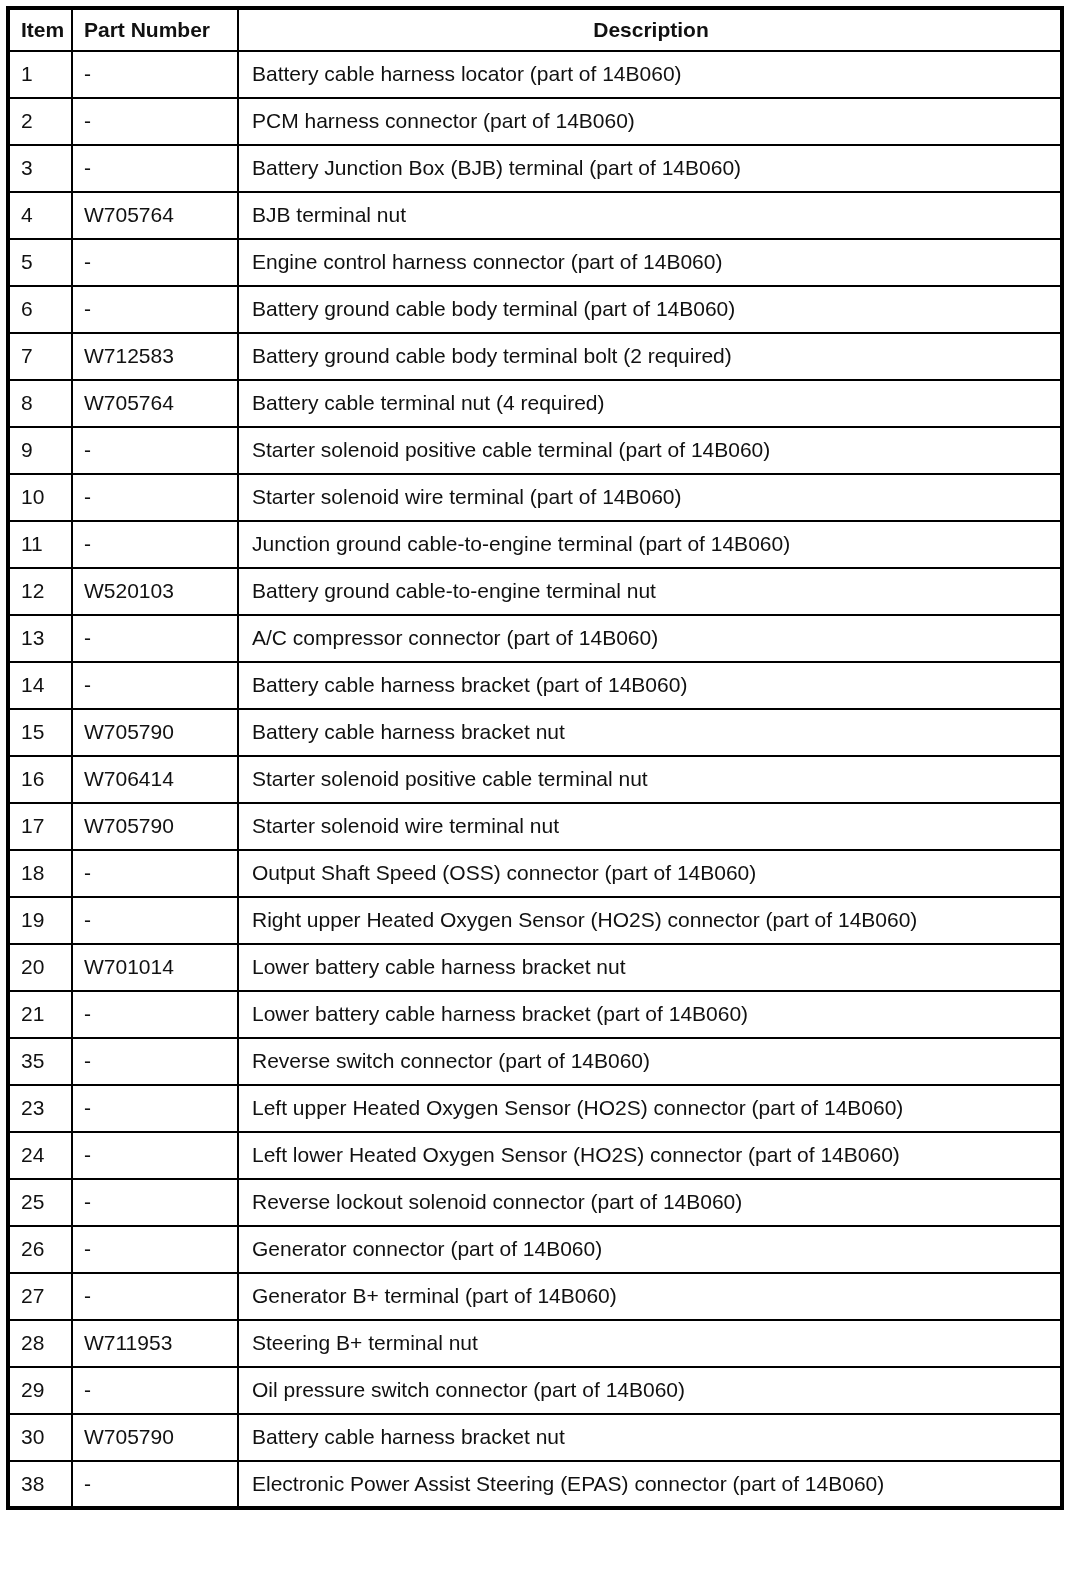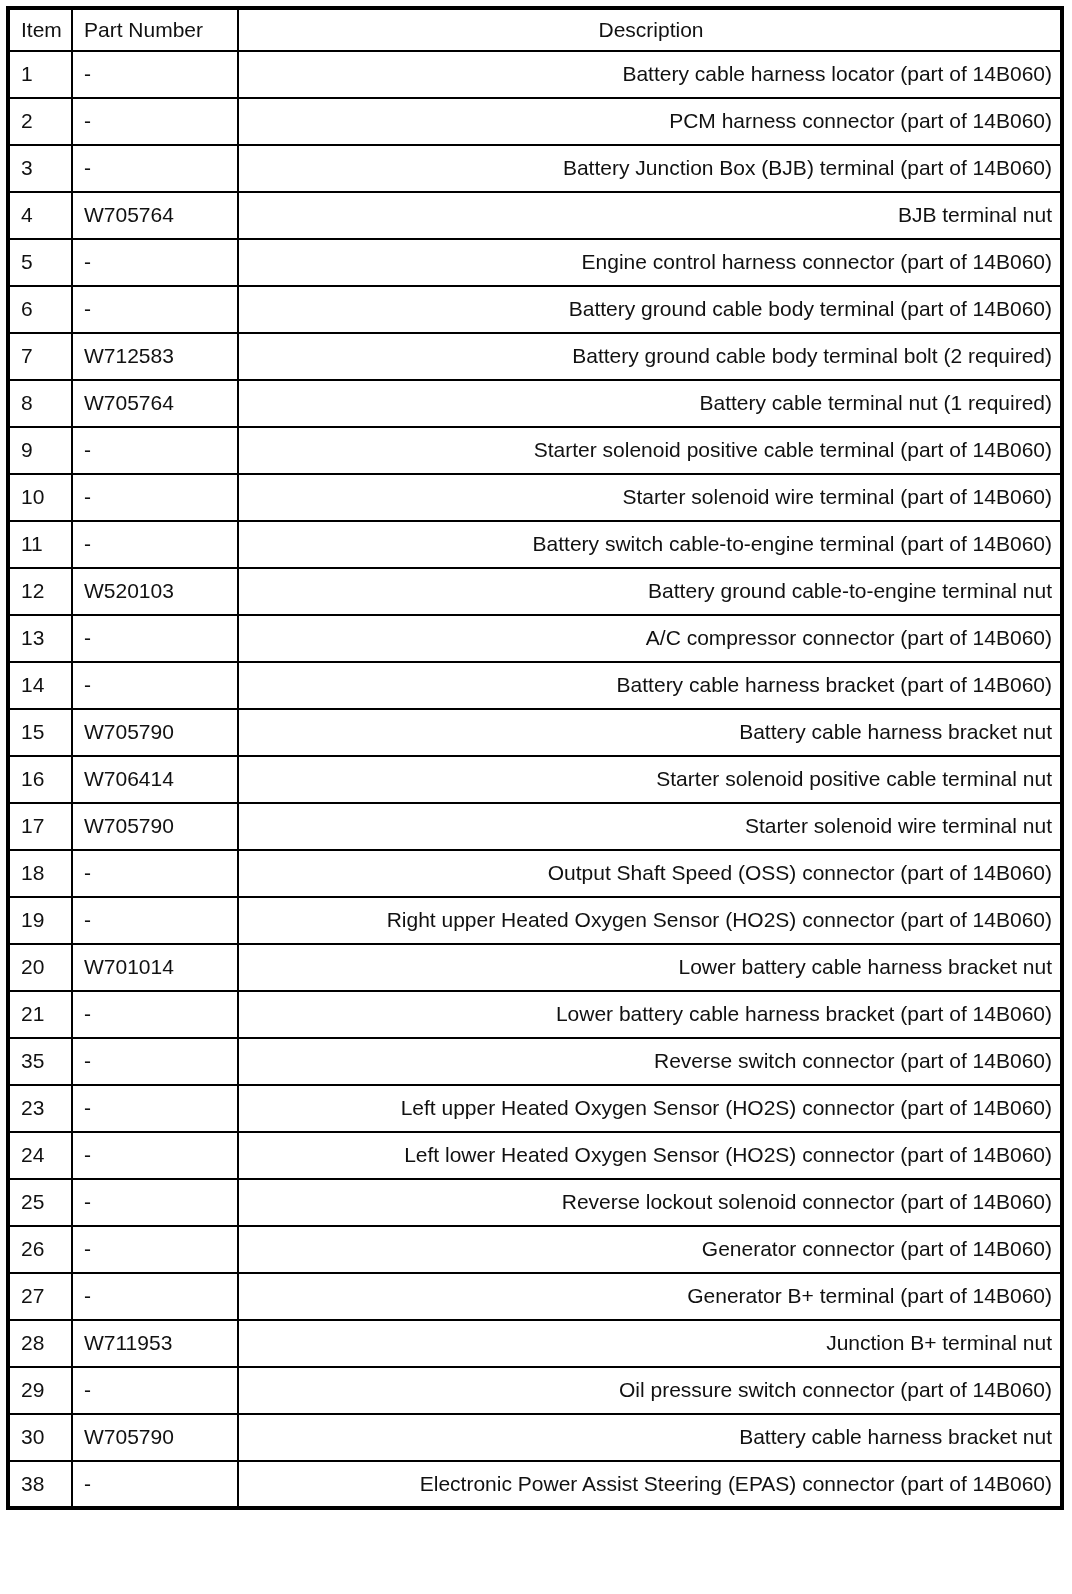--- a/index.html
+++ b/index.html
@@ -29,30 +29,29 @@
     font-size: 21px;
     line-height: 1.15;
     padding: 4px 8px 4px 11px;
     height: 47px;
     vertical-align: middle;
     text-align: left;
     white-space: nowrap;
     overflow: hidden;
   }
   table.parts-table th {
-    font-weight: normal;
+    font-weight: bold;
     height: 43px;
     font-size: 21px;
   }
   table.parts-table th.desc-header {
     text-align: center;
   }
   table.parts-table td.desc-cell {
-    padding-left: 20px;
-    text-align: right;
+    padding-left: 13px;
   }
 </style>
 </head>
 <body>
 
 <table class="parts-table">
   <colgroup>
     <col class="col-item">
     <col class="col-part">
     <col class="col-desc">
@@ -96,36 +95,36 @@
         <td class="desc-cell">Battery ground cable body terminal (part of 14B060)</td>
       </tr>
       <tr>
         <td>7</td>
         <td>W712583</td>
         <td class="desc-cell">Battery ground cable body terminal bolt (2 required)</td>
       </tr>
       <tr>
         <td>8</td>
         <td>W705764</td>
-        <td class="desc-cell">Battery cable terminal nut (1 required)</td>
+        <td class="desc-cell">Battery cable terminal nut (4 required)</td>
       </tr>
       <tr>
         <td>9</td>
         <td>-</td>
         <td class="desc-cell">Starter solenoid positive cable terminal (part of 14B060)</td>
       </tr>
       <tr>
         <td>10</td>
         <td>-</td>
         <td class="desc-cell">Starter solenoid wire terminal (part of 14B060)</td>
       </tr>
       <tr>
         <td>11</td>
         <td>-</td>
-        <td class="desc-cell">Battery switch cable-to-engine terminal (part of 14B060)</td>
+        <td class="desc-cell">Junction ground cable-to-engine terminal (part of 14B060)</td>
       </tr>
       <tr>
         <td>12</td>
         <td>W520103</td>
         <td class="desc-cell">Battery ground cable-to-engine terminal nut</td>
       </tr>
       <tr>
         <td>13</td>
         <td>-</td>
         <td class="desc-cell">A/C compressor connector (part of 14B060)</td>
@@ -196,21 +195,21 @@
         <td class="desc-cell">Generator connector (part of 14B060)</td>
       </tr>
       <tr>
         <td>27</td>
         <td>-</td>
         <td class="desc-cell">Generator B+ terminal (part of 14B060)</td>
       </tr>
       <tr>
         <td>28</td>
         <td>W711953</td>
-        <td class="desc-cell">Junction B+ terminal nut</td>
+        <td class="desc-cell">Steering B+ terminal nut</td>
       </tr>
       <tr>
         <td>29</td>
         <td>-</td>
         <td class="desc-cell">Oil pressure switch connector (part of 14B060)</td>
       </tr>
       <tr>
         <td>30</td>
         <td>W705790</td>
         <td class="desc-cell">Battery cable harness bracket nut</td>

